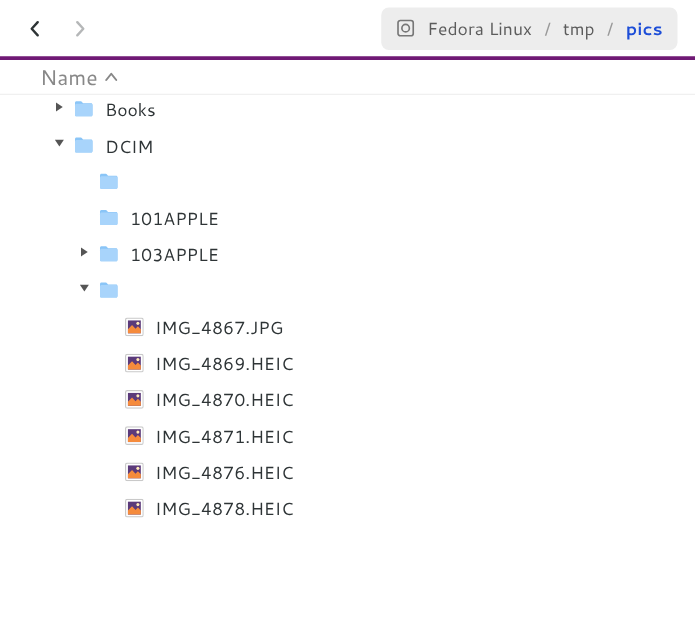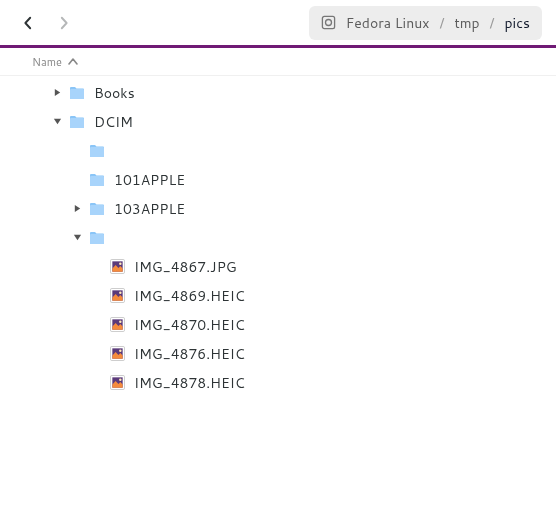--- a/index.html
+++ b/index.html
@@ -39,45 +39,44 @@
     background: #ededed;
     border-radius: 6px;
     height: 34px;
     padding: 0 12px;
     gap: 10px;
     color: #5c5c5c;
     font-size: 14px;
   }
   .breadcrumb .sep { color: #999; }
   .breadcrumb .crumb { cursor: pointer; }
-  .breadcrumb .crumb.current { color: #0f172a; font-weight: 400; }
+  .breadcrumb .crumb.current { color: #1d4ed8; font-weight: 700; }
   .breadcrumb .disk-icon { display: flex; align-items: center; }
 
   .column-header {
     height: 28px;
     display: flex;
     align-items: center;
     padding: 0 32px;
     color: #888;
-    font-size: 11px;
+    font-size: 17px;
     gap: 6px;
     cursor: pointer;
     border-bottom: 1px solid #f0f0f0;
   }
 
   .tree {
     flex: 1;
     overflow-y: auto;
     padding-top: 2px;
   }
   .row {
     display: flex;
-    align-items: center;
     height: 29px;
-    padding-left: 48px;
+    padding-left: 38px;
     gap: 2px;
     cursor: pointer;
   }
   .row.selected { background: #f3f3f3; }
   .disclosure {
     width: 14px;
     height: 14px;
     display: flex;
     align-items: center;
     justify-content: center;
@@ -253,20 +252,33 @@
       <span class="indent" style="width: 40px;"></span>
       <span class="disclosure"></span>
       <span class="icon-slot">
         <svg class="img-svg" viewBox="0 0 16 16">
           <rect x="0.5" y="0.5" width="15" height="15" rx="1.5" fill="#fff" stroke="#c9c9c9"></rect>
           <rect x="2.5" y="2.5" width="11" height="11" fill="#5b3a7a"></rect>
           <path d="M2.5 10 6 6.5l3 3 2-2 2.5 2.5V13.5H2.5z" fill="#f58b3c"></path>
           <circle cx="11" cy="5" r="1.3" fill="#ffe9b8"></circle>
         </svg>
       </span>
+      <span class="label">IMG_4871.HEIC</span>
+    </div>
+    <div class="row">
+      <span class="indent" style="width: 40px;"></span>
+      <span class="disclosure"></span>
+      <span class="icon-slot">
+        <svg class="img-svg" viewBox="0 0 16 16">
+          <rect x="0.5" y="0.5" width="15" height="15" rx="1.5" fill="#fff" stroke="#c9c9c9"></rect>
+          <rect x="2.5" y="2.5" width="11" height="11" fill="#5b3a7a"></rect>
+          <path d="M2.5 10 6 6.5l3 3 2-2 2.5 2.5V13.5H2.5z" fill="#f58b3c"></path>
+          <circle cx="11" cy="5" r="1.3" fill="#ffe9b8"></circle>
+        </svg>
+      </span>
       <span class="label">IMG_4876.HEIC</span>
     </div>
     <div class="row">
       <span class="indent" style="width: 40px;"></span>
       <span class="disclosure"></span>
       <span class="icon-slot">
         <svg class="img-svg" viewBox="0 0 16 16">
           <rect x="0.5" y="0.5" width="15" height="15" rx="1.5" fill="#fff" stroke="#c9c9c9"></rect>
           <rect x="2.5" y="2.5" width="11" height="11" fill="#5b3a7a"></rect>
           <path d="M2.5 10 6 6.5l3 3 2-2 2.5 2.5V13.5H2.5z" fill="#f58b3c"></path>

